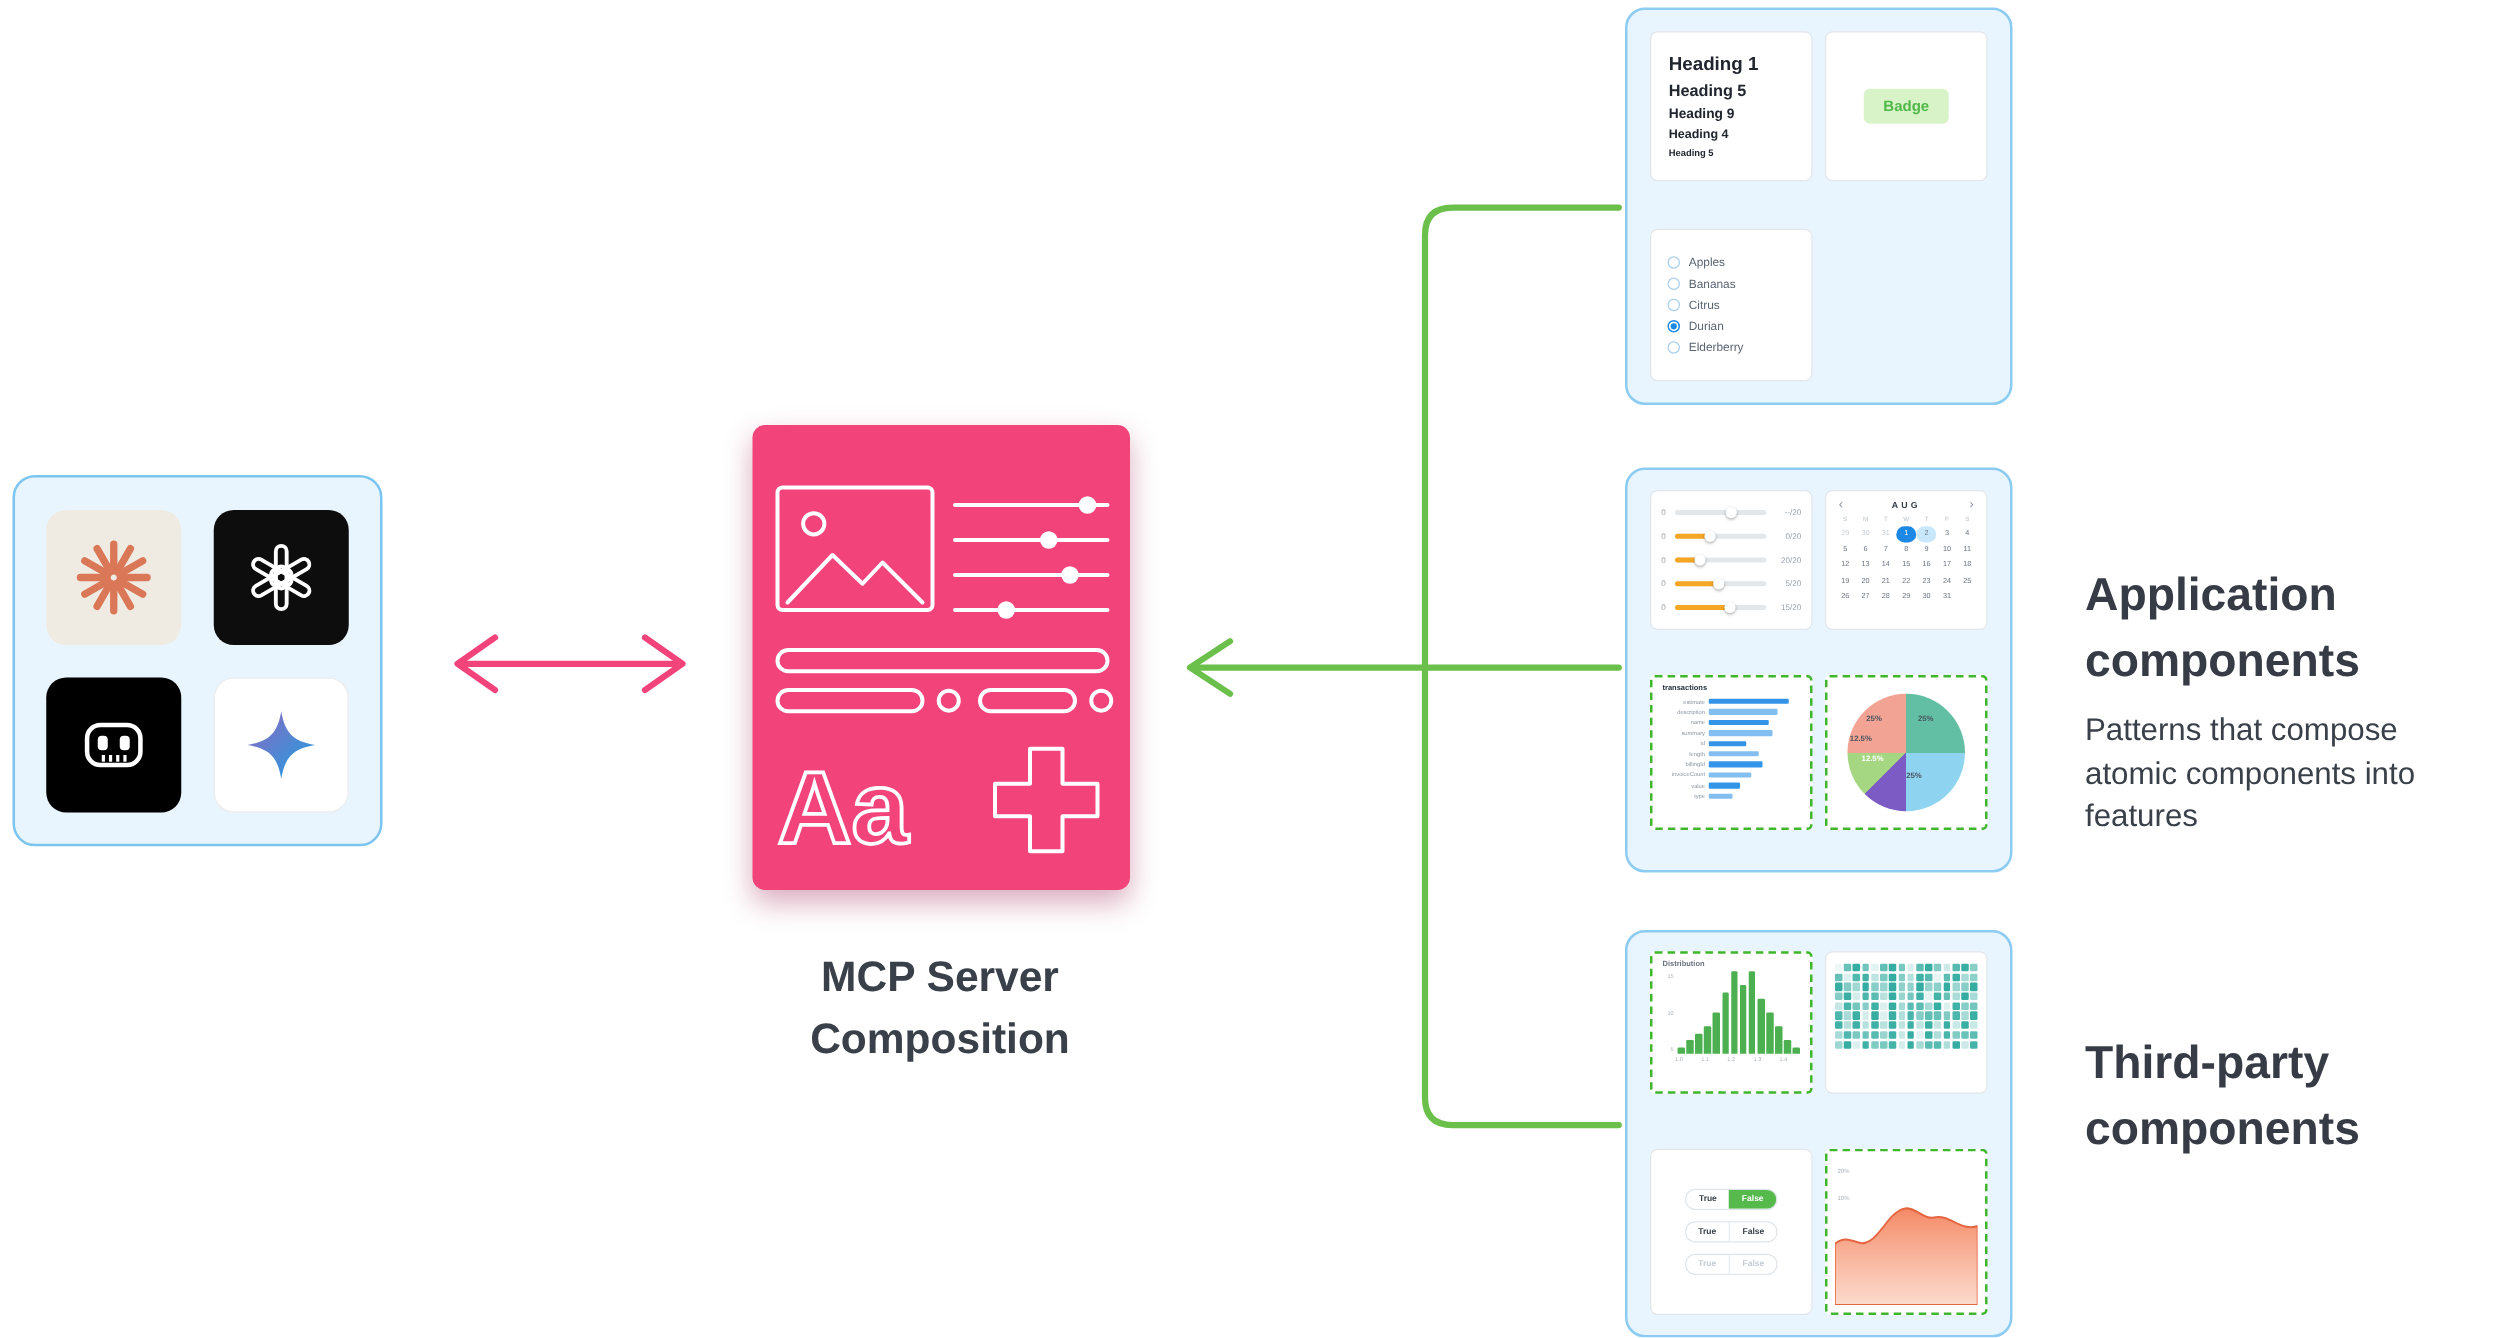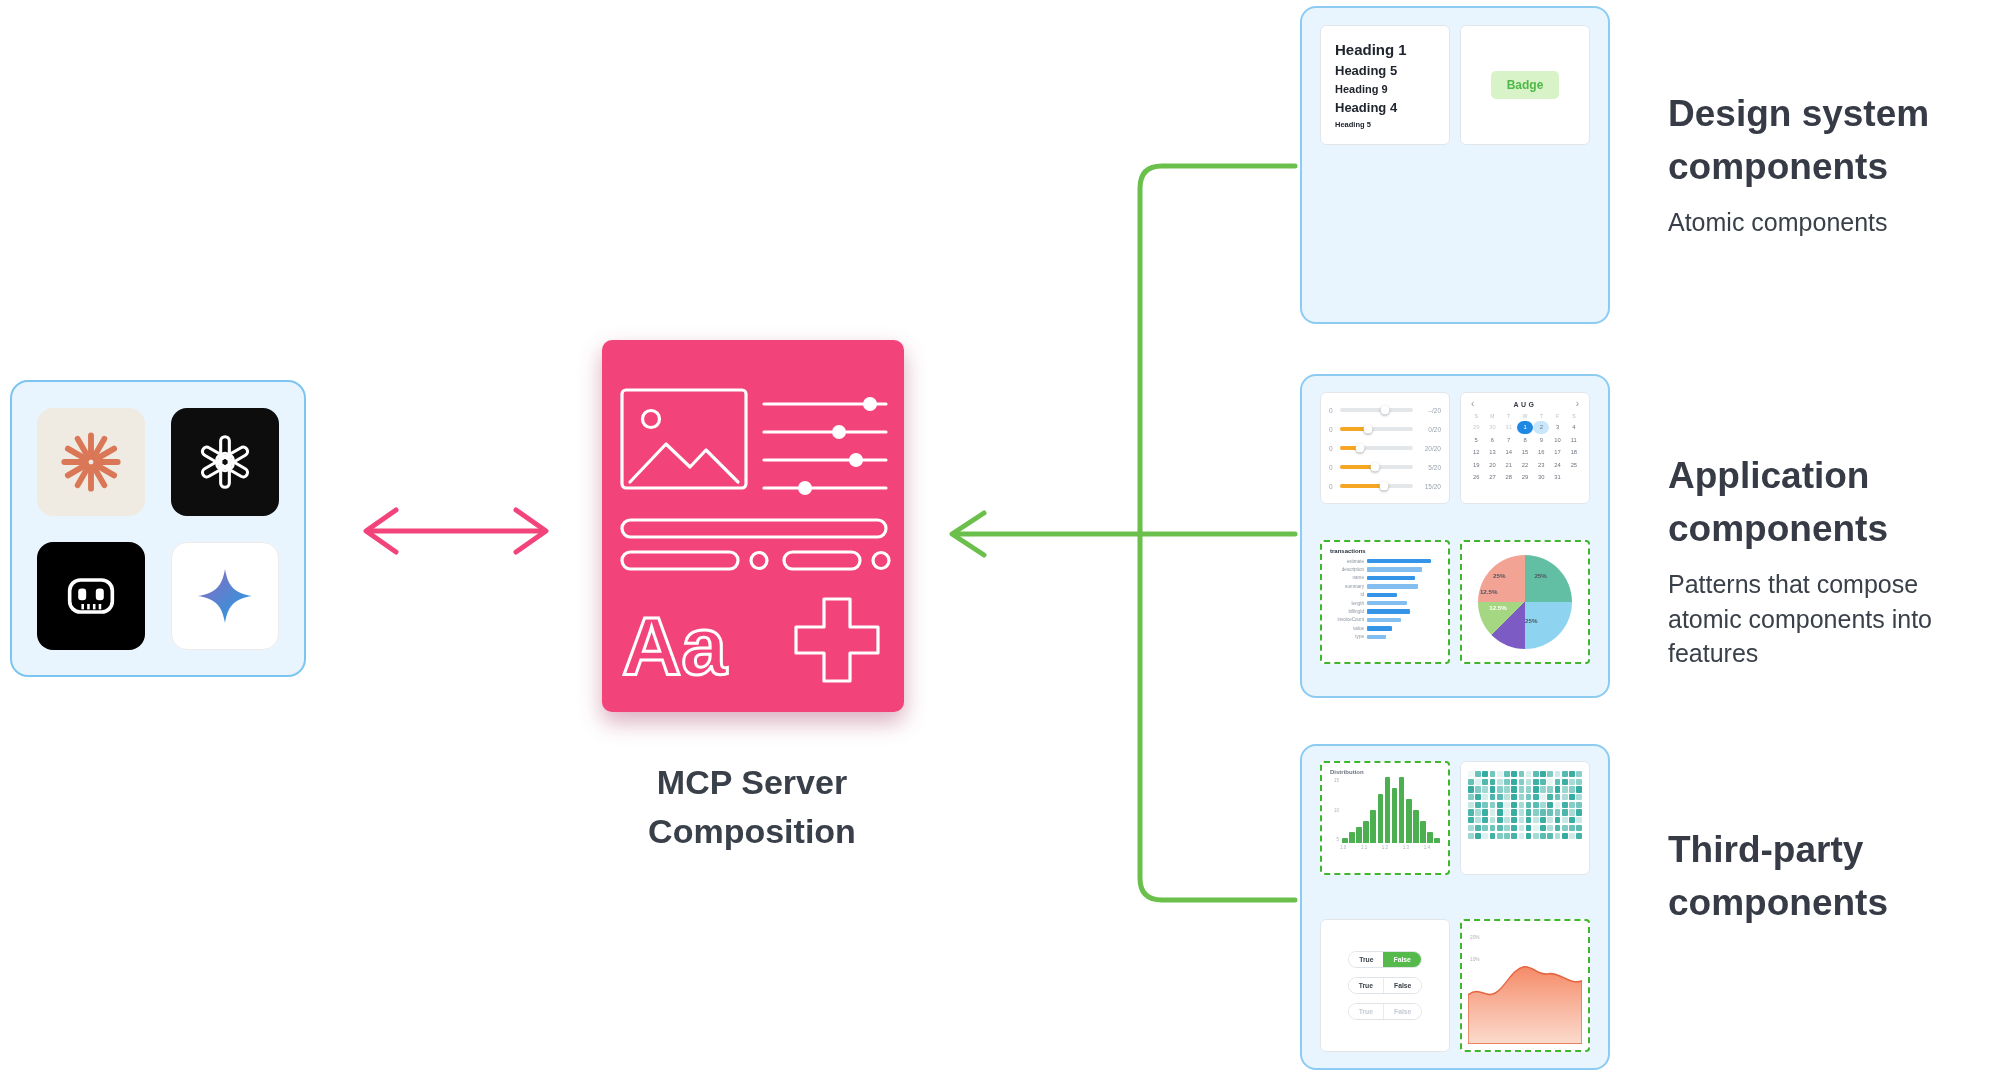--- a/index.html
+++ b/index.html
@@ -40,21 +40,21 @@
 
   .mini { background:#fff; border:1px solid #E2E6EB; border-radius:6px; padding:8px;
     overflow:hidden; position:relative; }
   .dashed { border:2px dashed #3FB62C; border-radius:4px; }
 
   
   #buttons-card { display:flex; flex-direction:column; gap:8px; align-items:center; justify-content:center; }
   .pill { font-size:11px; font-weight:700; width:74px; padding:5px 0; text-align:center; border-radius:999px; }
   #headings-card { display:flex; flex-direction:column; gap:5px; justify-content:center; padding-left:14px; }
   .hd { color:#20252E; font-weight:800; }
-  .hd1{font-size:15px;} .hd2{font-size:13px;} .hd3{font-size:11px;} .hd4{font-size:13px;} .hd5{font-size:7.5px;}
+  .hd1{font-size:15px;} .hd2{font-size:13px;} .hd3{font-size:11px;} .hd4{font-size:10px;} .hd5{font-size:7.5px;}
   #badge-card { display:flex; align-items:center; justify-content:center; }
   .badge { background:#D9F3C9; color:#4FB848; font-weight:700; font-size:12px;
     padding:7px 16px; border-radius:5px; }
   #radio-list { display:flex; flex-direction:column; gap:6px; justify-content:center; padding-left:13px; }
   .radio-row { display:flex; align-items:center; gap:7px; }
   .radio-dot { width:10px; height:10px; border-radius:50%; border:1.6px solid #A8CFEC; }
   .radio-dot.sel { background:#1E88E5; border-color:#1E88E5; box-shadow:inset 0 0 0 1.5px #fff; }
   .radio-lab { font-size:9.5px; color:#5A6572; }
 
   
@@ -230,20 +230,42 @@
     <div class="mini" id="headings-card">
       <div class="hd hd1">Heading 1</div>
       <div class="hd hd2">Heading 5</div>
       <div class="hd hd3">Heading 9</div>
       <div class="hd hd4">Heading 4</div>
       <div class="hd hd5">Heading 5</div>
     </div>
     <div class="mini" id="badge-card">
       <span class="badge">Badge</span>
     </div>
+    <div class="mini" id="radio-list">
+        <div class="radio-row">
+          <span class="radio-dot"></span>
+          <span class="radio-lab">Apples</span>
+        </div>
+        <div class="radio-row">
+          <span class="radio-dot"></span>
+          <span class="radio-lab">Bananas</span>
+        </div>
+        <div class="radio-row">
+          <span class="radio-dot"></span>
+          <span class="radio-lab">Citrus</span>
+        </div>
+        <div class="radio-row">
+          <span class="radio-dot sel"></span>
+          <span class="radio-lab">Durian</span>
+        </div>
+        <div class="radio-row">
+          <span class="radio-dot"></span>
+          <span class="radio-lab">Elderberry</span>
+        </div>
+      </div>
   </div>
 
   <div class="abs fbox" id="box-app">
     <div class="mini" id="sliders-card">
         <div class="srow">
           <span class="smin">0</span>
           <div class="strack">
             <div class="sfill" style="width: 0%;"></div>
             <div class="sknob" style="left: 62%;"></div>
           </div>
@@ -607,24 +629,20 @@
           <linearGradient id="ag" x1="0" y1="0" x2="0" y2="1">
             <stop offset="0" stop-color="#F4845F" stop-opacity="0.95"></stop>
             <stop offset="1" stop-color="#FBD4C4" stop-opacity="0.85"></stop>
           </linearGradient>
         </defs>
         <path d="M0 58 C14 50 20 62 32 56 C44 50 50 36 64 34 C74 33 80 42 92 40 C104 38 116 50 130 46 L130 100 L0 100 Z" fill="url(#ag)" stroke="#E4653F" stroke-width="1.4"></path>
       </svg>
     </div>
   </div>
 
-  <div class="section" id="section-0">
-    <h2>Design system components</h2>
-    <p>Atomic components</p>
-  </div>
   <div class="section" id="section-1">
     <h2>Application components</h2>
     <p>Patterns that compose atomic components into features</p>
   </div>
   <div class="section" id="section-2">
     <h2>Third-party components</h2>
   </div>
 
 </div>
 

